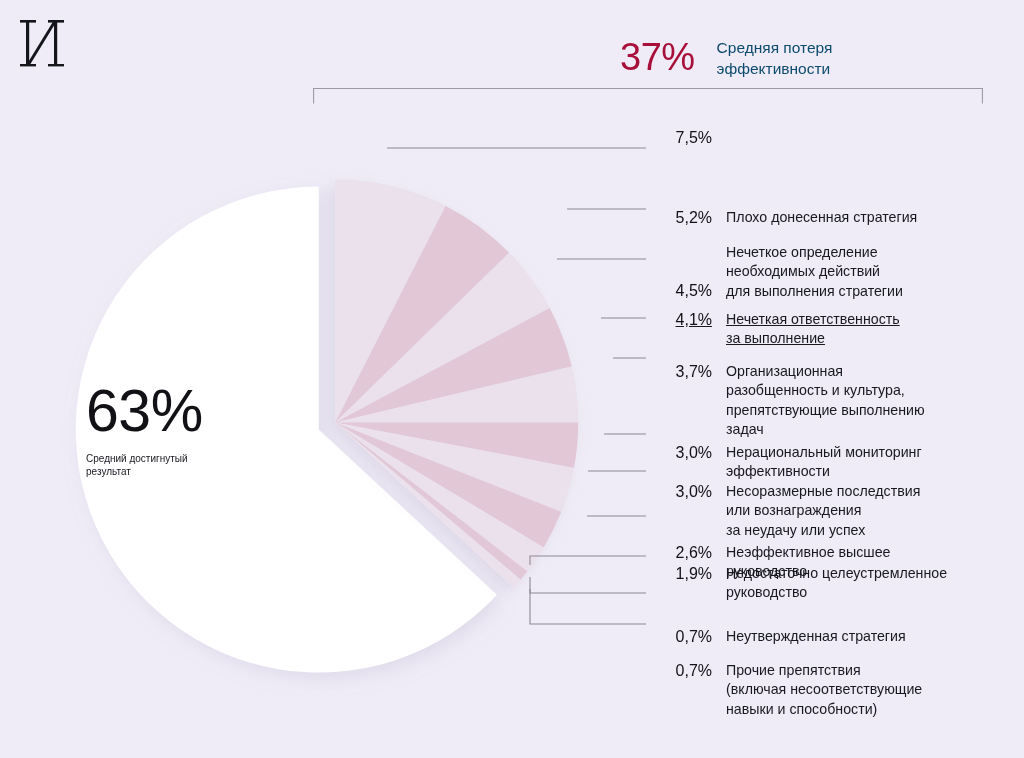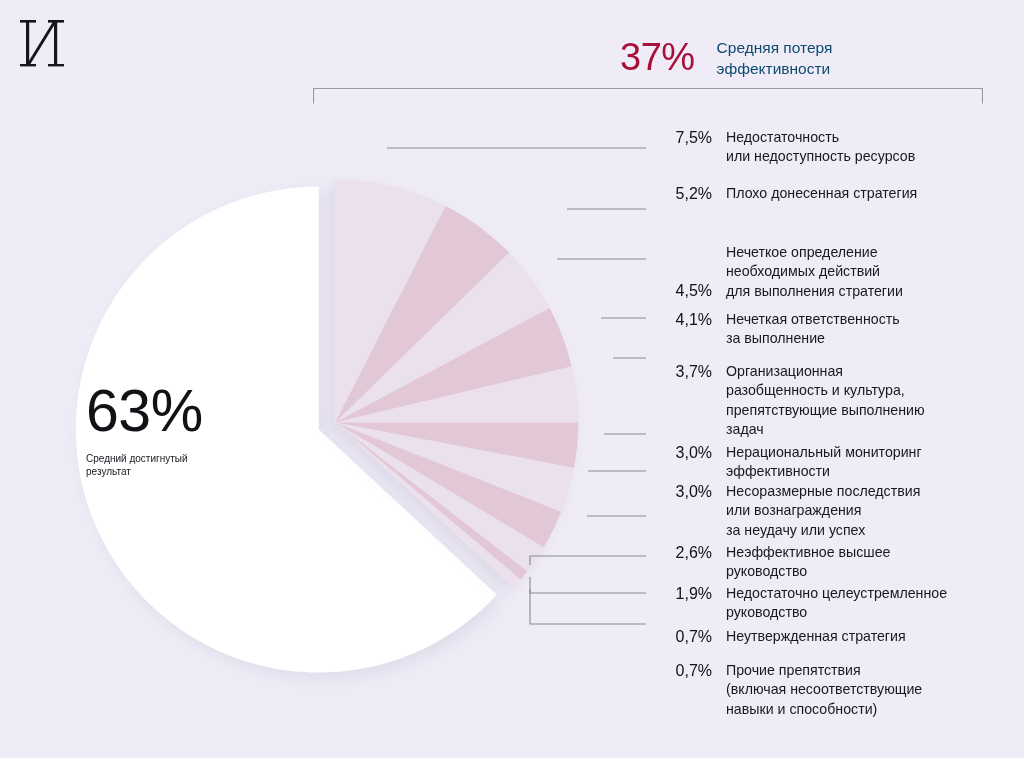--- a/index.html
+++ b/index.html
@@ -194,34 +194,32 @@
 
 <div class="center-callout">
   <div class="center-value">63%</div>
   <div class="center-label" style="white-space:pre-line">Средний достигнутый
 результат</div>
 </div>
 
 <div class="legend" id="legend">
     <div class="legend-row" style="top: 128px;">
       <div class="legend-value">7,5%</div>
-      <div class="legend-label">Недостаточность
-или недоступность ресурсов</div>
-    </div>
-    <div class="legend-row" style="top: 184px; justify-content: center;">
+    </div>
+    <div class="legend-row" style="top: 208px; justify-content: center;">
       <div class="legend-value">5,2%</div>
       <div class="legend-label">Плохо донесенная стратегия</div>
     </div>
     <div class="legend-row" style="top: 243px; align-items: flex-end;">
       <div class="legend-value">4,5%</div>
       <div class="legend-label">Нечеткое определение
 необходимых действий
 для выполнения стратегии</div>
     </div>
-    <div class="legend-row" style="top: 310px;">
+    <div class="legend-row" style="top: 310px; text-decoration: underline;">
       <div class="legend-value">4,1%</div>
       <div class="legend-label">Нечеткая ответственность
 за выполнение</div>
     </div>
     <div class="legend-row" style="top: 362px;">
       <div class="legend-value">3,7%</div>
       <div class="legend-label">Организационная
 разобщенность и культура,
 препятствующие выполнению
 задач</div>
@@ -235,21 +233,21 @@
       <div class="legend-value">3,0%</div>
       <div class="legend-label">Несоразмерные последствия
 или вознаграждения
 за неудачу или успех</div>
     </div>
     <div class="legend-row" style="top: 543px;">
       <div class="legend-value">2,6%</div>
       <div class="legend-label">Неэффективное высшее
 руководство</div>
     </div>
-    <div class="legend-row" style="top: 584px;">
+    <div class="legend-row" style="top: 564px;">
       <div class="legend-value">1,9%</div>
       <div class="legend-label">Недостаточно целеустремленное
 руководство</div>
     </div>
     <div class="legend-row" style="top: 627px;">
       <div class="legend-value">0,7%</div>
       <div class="legend-label">Неутвержденная стратегия</div>
     </div>
     <div class="legend-row" style="top: 661px;">
       <div class="legend-value">0,7%</div>

